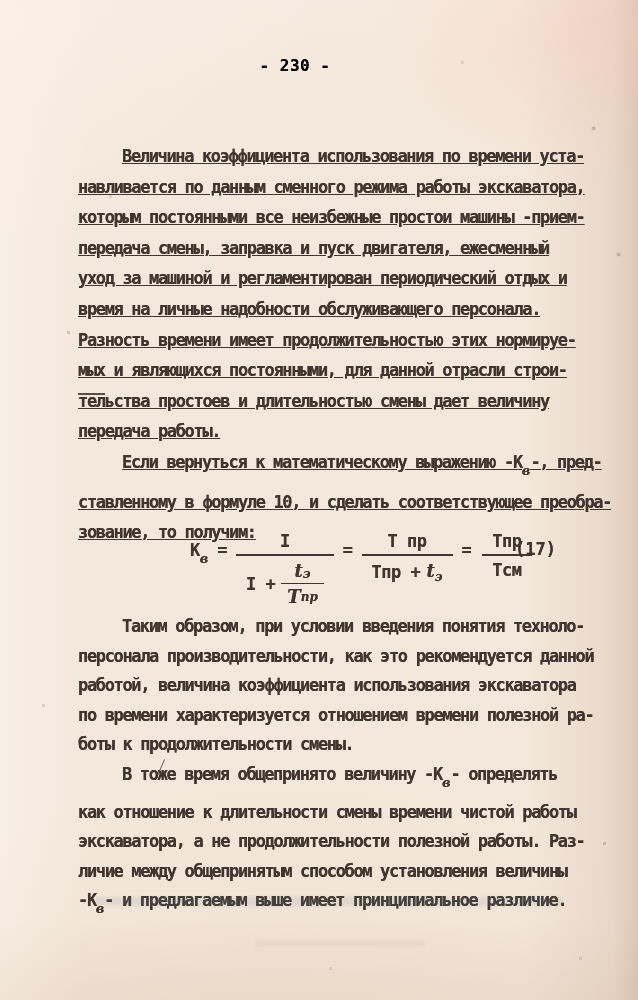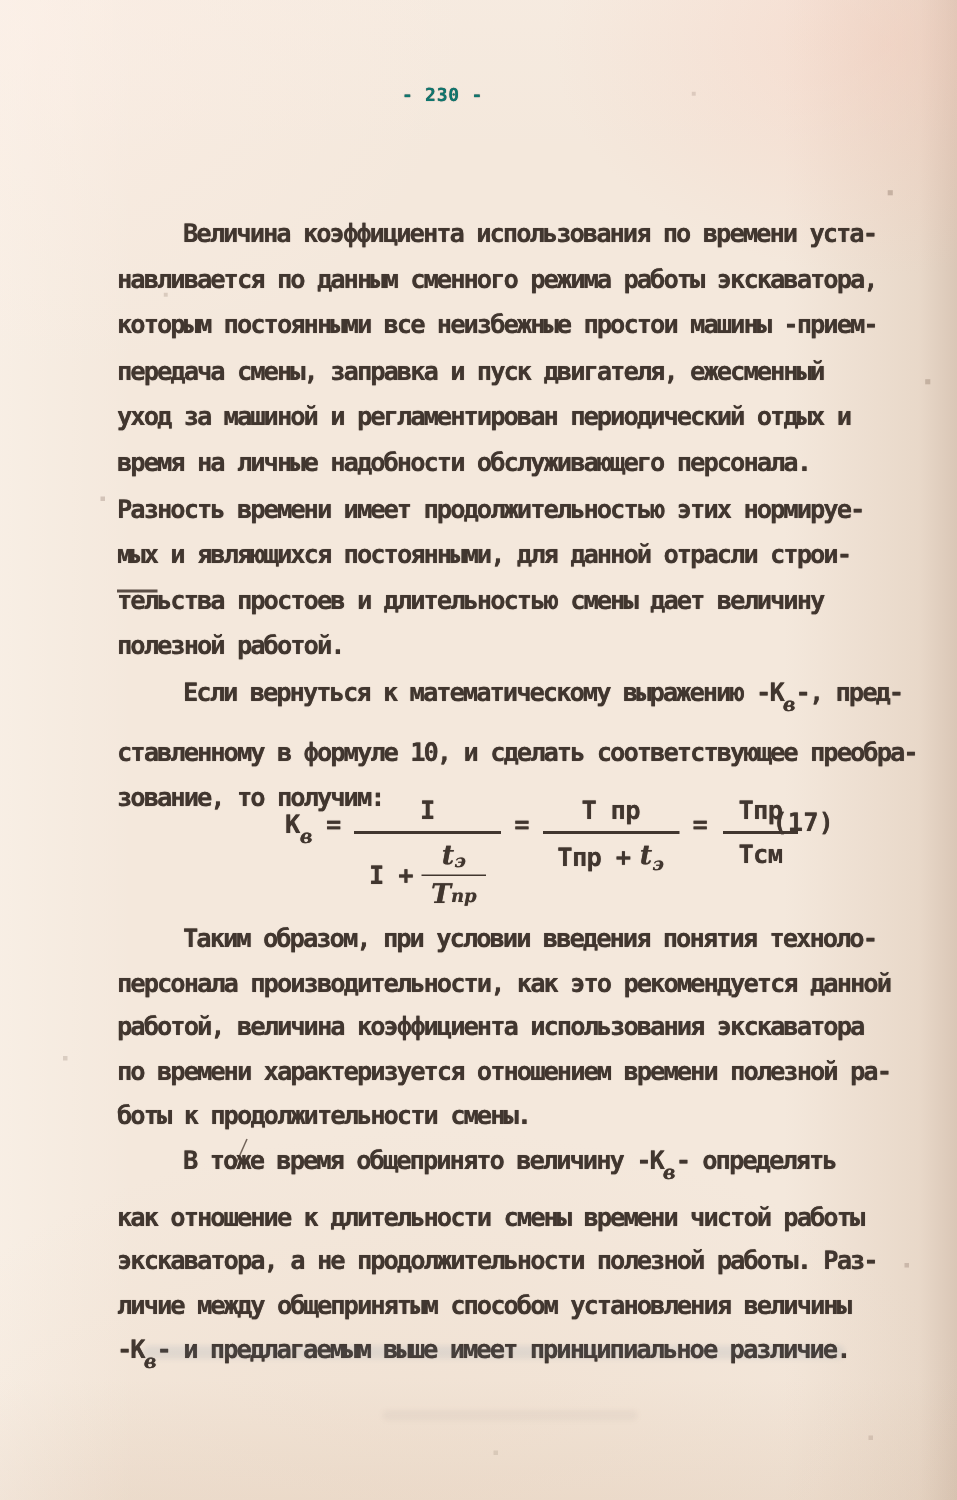--- a/index.html
+++ b/index.html
@@ -10,30 +10,30 @@
     background-image:
       radial-gradient(ellipse 320px 220px at 93% 3%, rgba(246,198,182,0.38), transparent 70%),
       radial-gradient(ellipse 420px 320px at 2% 2%, rgba(253,240,232,0.55), transparent 72%),
       radial-gradient(ellipse 560px 420px at 45% 108%, rgba(233,212,192,0.5), transparent 78%),
       linear-gradient(to right, rgba(255,250,244,0.35), transparent 14%, transparent 82%, rgba(206,180,157,0.30) 96%, rgba(186,158,136,0.45) 100%),
       linear-gradient(to bottom, rgba(250,240,232,0.3), transparent 10%, transparent 92%, rgba(215,192,170,0.28) 100%);
   }
   .sheet{position:absolute;inset:0;}
   .pagenum{
     position:absolute;top:56px;left:0;width:590px;text-align:center;
-    font-size:12px;font-weight:bold;color:#0f766e;letter-spacing:0.5px;
+    font-size:16px;font-weight:bold;color:#000000;letter-spacing:0.5px;
     text-shadow:0 0 0.5px rgba(58,45,38,0.85);
   }
   .textblock{
     position:absolute;left:78px;width:516px;
     font-size:17px;font-weight:bold;color:#41362f;
     letter-spacing:-1.35px;
     text-shadow:0 0 0.45px rgba(58,45,38,0.8);
   }
-  #blockA{top:141px;line-height:30.6px;}
+  #blockA{top:141px;line-height:30.6px;text-decoration:underline;}
   #blockB{top:612px;line-height:29.6px;}
   .line{white-space:pre;}
   .line.indent{padding-left:44px;}
   .sub{
     font-family:"DejaVu Serif",serif;font-style:italic;font-weight:bold;
     font-size:13px;letter-spacing:0;vertical-align:-7px;
   }
   .underline{border-bottom:2px solid rgba(63,51,44,0.85);padding-bottom:13px;}
   .slash{position:relative;display:inline-block;}
   .slash::after{
@@ -88,21 +88,21 @@
   <div class="textblock" id="blockA">
       <div class="line indent">Величина коэффициента использования по времени уста-</div>
       <div class="line">навливается по данным сменного режима работы экскаватора,</div>
       <div class="line">которым постоянными все неизбежные простои машины -прием-</div>
       <div class="line">передача смены, заправка и пуск двигателя, ежесменный</div>
       <div class="line">уход за машиной и регламентирован периодический отдых и</div>
       <div class="line">время на личные надобности обслуживающего персонала.</div>
       <div class="line">Разность времени имеет продолжительностью этих нормируе-</div>
       <div class="line"><span class="underline">мых</span> и являющихся постоянными, для данной отрасли строи-</div>
       <div class="line">тельства простоев и длительностью смены дает величину</div>
-      <div class="line">полезной работой.</div>
+      <div class="line">передача работы.</div>
       <div class="line indent">Если вернуться к математическому выражению -К<span class="sub">в</span>-, пред-</div>
       <div class="line">ставленному в формуле 10, и сделать соответствующее преобра-</div>
       <div class="line">зование, то получим:</div>
     </div>
 
   <div class="formula">
     <span class="lhs"><span>К</span><span class="sub">в</span></span>
     <span class="feq">=</span>
 
     <span class="frac">

